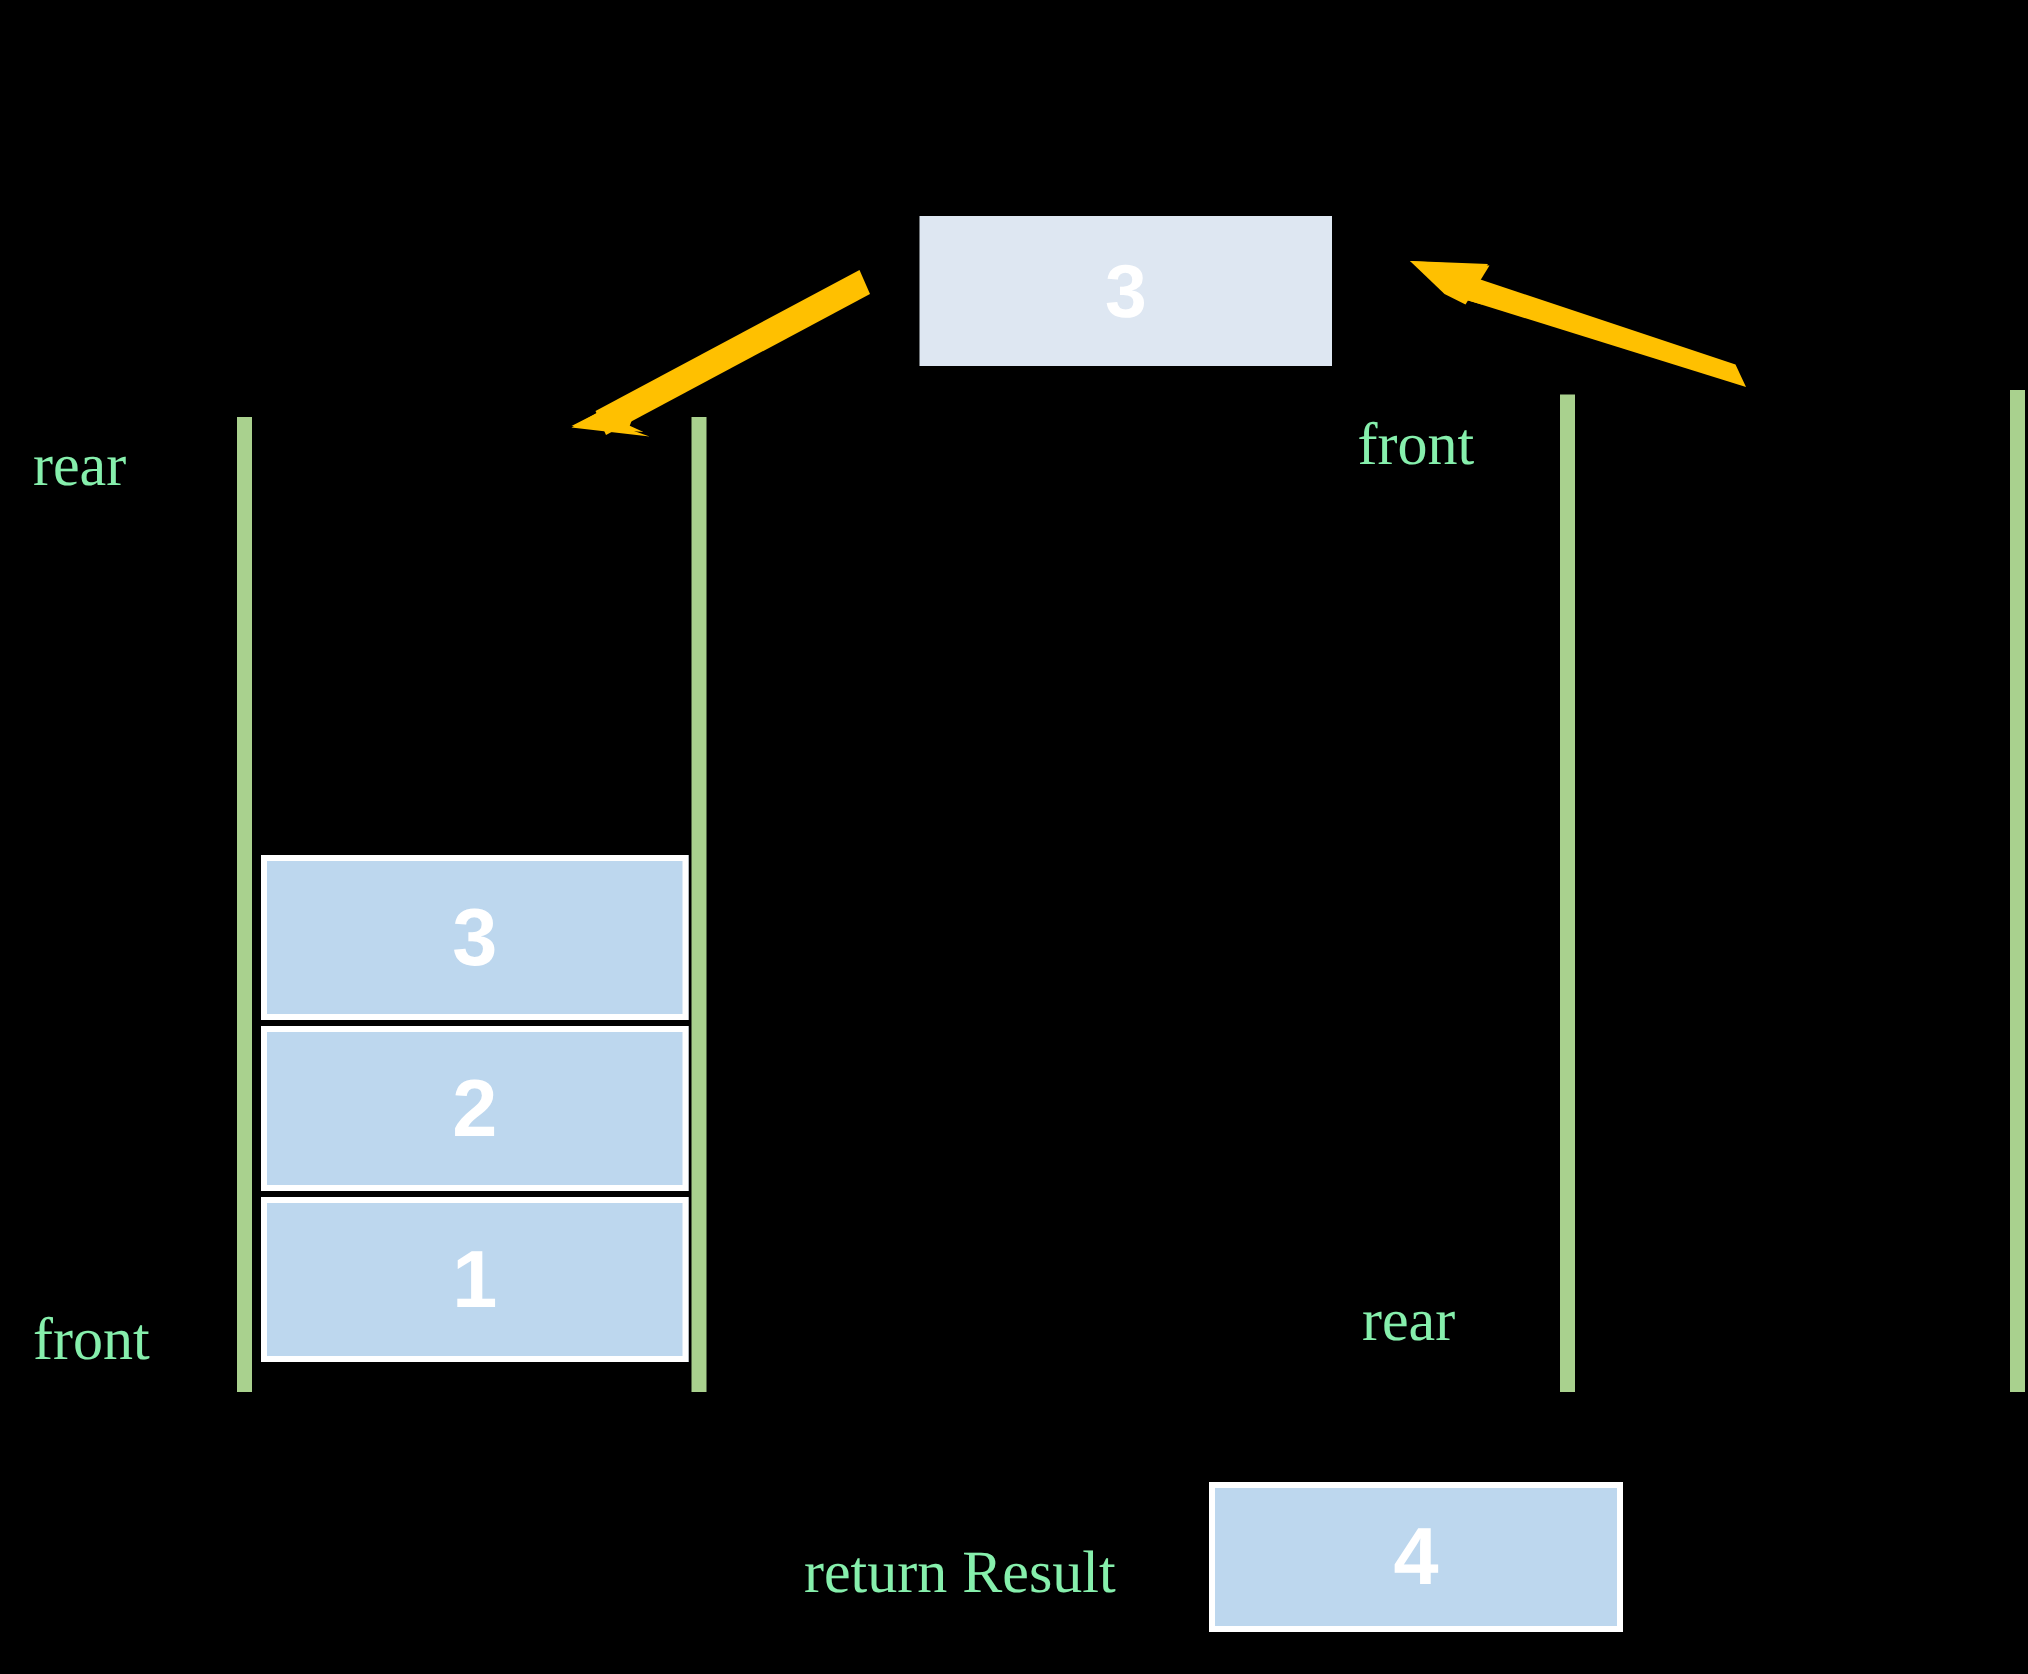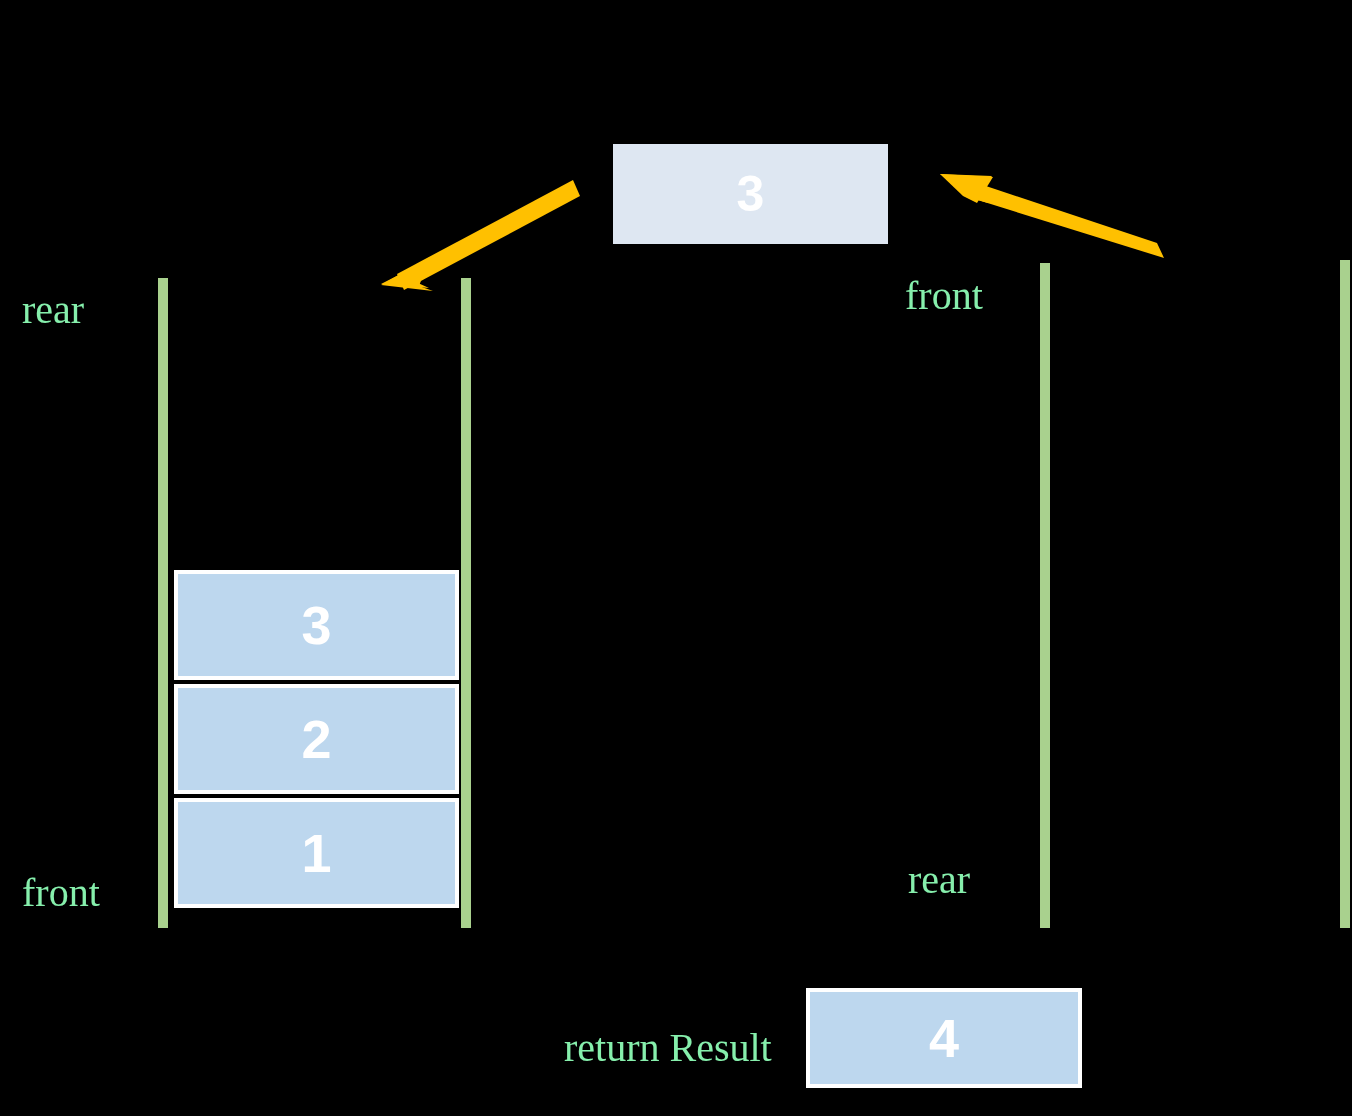--- a/index.html
+++ b/index.html
@@ -120,19 +120,19 @@
       <polygon fill="#ffc000" points="381,285 430,257 419,286 433,291 "></polygon>
     </g>
 
     <g>
       <polygon fill="#ffc000" points="1157,243 1164,258 965,196 971,181"></polygon>
       <polygon fill="#ffc000" points="940,174 992,176 982,189 988,203 974,199 "></polygon>
       <polygon fill="#ffc000" points="940,174 993,177 977,203 963,196 "></polygon>
     </g>
   </svg>
 
-  <div class="label" style="left:564px; top:1028px;">return Result</div>
+  <div class="label" style="left:536px; top:1028px;">return Result</div>
 
   <div class="cell result" style="left:806px; top:988px; width:276px; height:100px;">
     <span class="val">4</span>
   </div>
 
 </div>
 
 </body></html>

